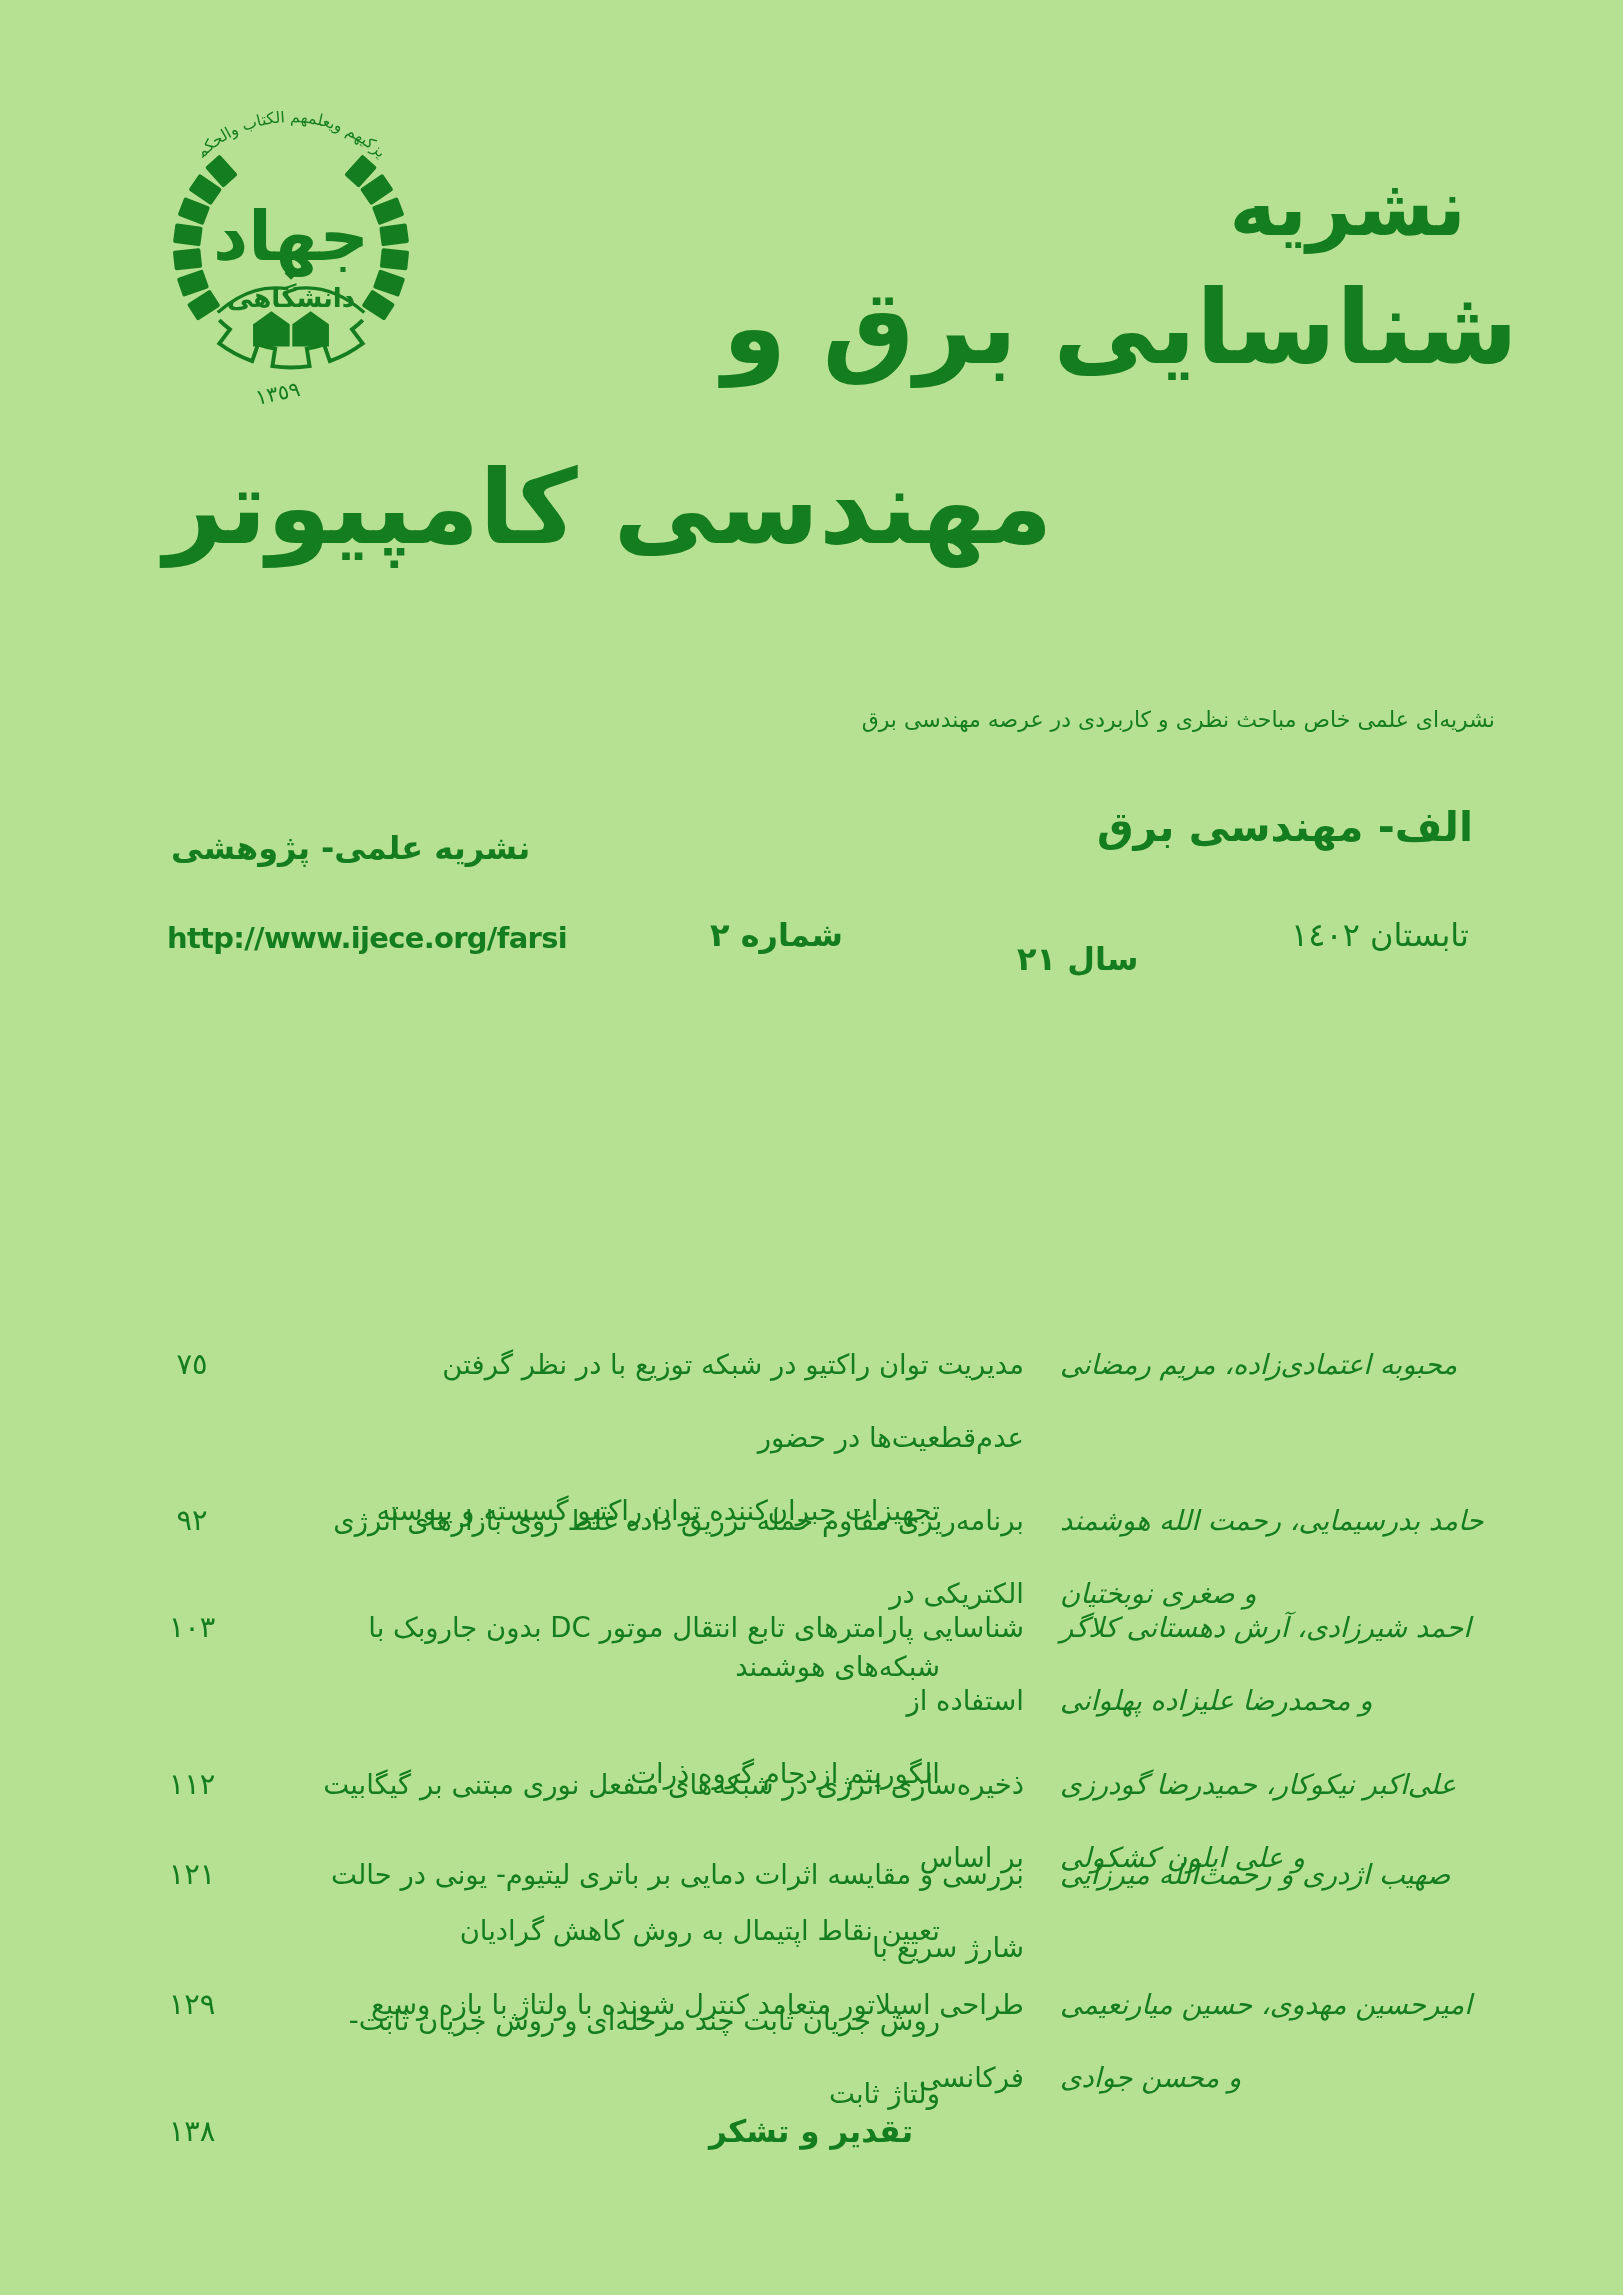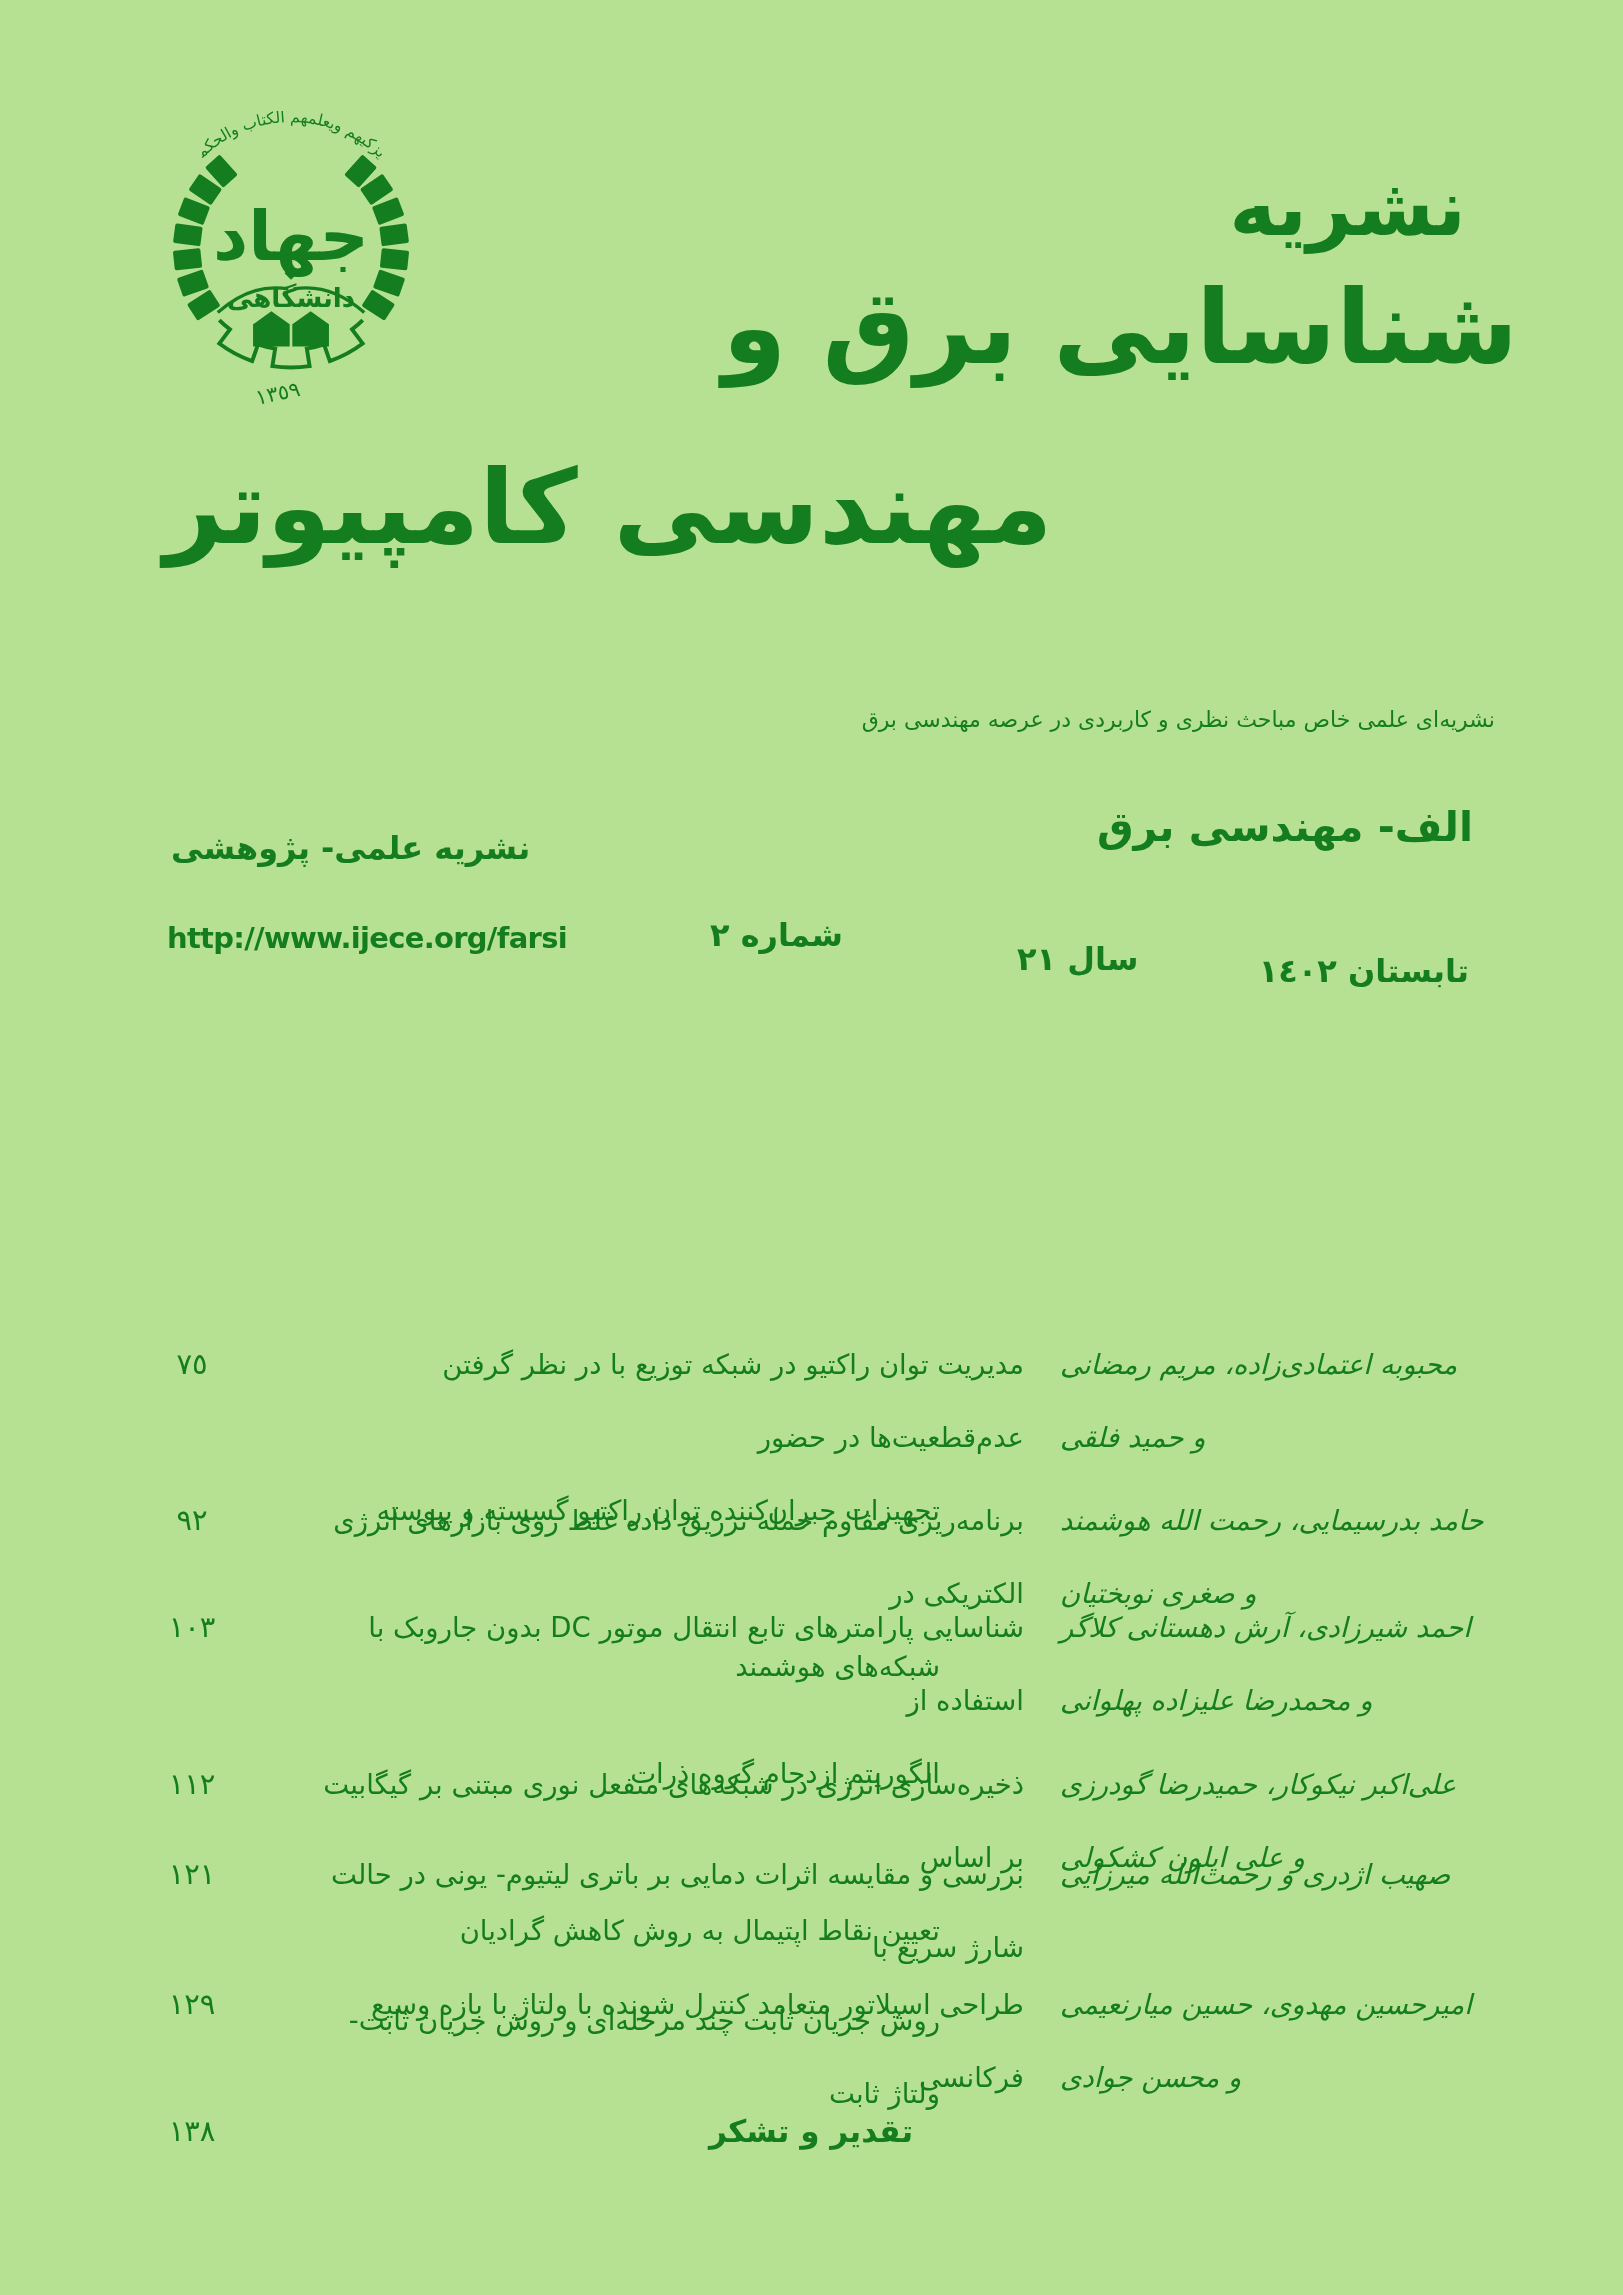--- a/index.html
+++ b/index.html
@@ -19,21 +19,21 @@
   .t-small{right:157px;top:165px;font-size:79px;font-weight:bold;line-height:1.1;}
   .t-line2{right:105px;top:271px;font-size:103px;font-weight:bold;line-height:1.1;}
   .t-line3{left:164px;top:451px;font-size:103px;font-weight:bold;line-height:1.1;}
   .t-line4{left:171px;top:638px;font-size:114px;font-weight:bold;line-height:1.1;}
   .subtitle{right:128px;top:707px;font-size:22px;line-height:1.2;}
   .section-label{right:150px;top:803px;font-size:41px;font-weight:bold;}
   .journal-type{left:171px;top:829px;font-size:32px;font-weight:bold;}
   .info-url{left:167px;top:921px;font-size:29px;font-weight:bold;letter-spacing:-0.7px;}
   .info-issue{left:710px;top:916px;font-size:32px;font-weight:bold;}
   .info-year{left:1017px;top:916px;font-size:32px;font-weight:bold;margin-top:24px;}
-  .info-season{right:154px;top:952px;font-size:32px;font-weight:bold;}
+  .info-season{right:154px;top:916px;font-size:32px;font-weight:normal;}
   
   .toc-row{position:absolute;left:0;width:1623px;}
   .toc-page{position:absolute;left:156px;width:72px;text-align:center;
             font-size:29px;line-height:73px;}
   .toc-title{position:absolute;right:599px;width:713px;direction:rtl;
              text-align:right;font-size:27.5px;line-height:73px;}
   .toc-title .line2{margin-right:84px;}
   .toc-authors{position:absolute;left:1060px;width:445px;direction:rtl;
                text-align:left;font-style:italic;font-size:27.5px;line-height:73px;}
   .ack-label{left:255px;width:1112px;text-align:center;font-size:31px;
@@ -113,21 +113,20 @@
   <div class="abs info-season" dir="rtl">تابستان ١٤٠٢</div>
 
   <div class="toc-row" style="top:1328px">
     <div class="toc-page">٧٥</div>
     <div class="toc-title">
       <div class="line1">مدیریت توان راکتیو در شبکه توزیع با در نظر گرفتن عدم‌قطعیت‌ها در حضور</div>
       <div class="line2">تجهیزات جبران‌کننده توان راکتیو گسسته و پیوسته</div>
     </div>
     <div class="toc-authors">
       <div>محبوبه اعتمادی‌زاده، مریم رمضانی</div>
-      <div>و حمید فلقی</div>
     </div>
   </div>
 
   <div class="toc-row" style="top:1484px">
     <div class="toc-page">٩٢</div>
     <div class="toc-title">
       <div class="line1">برنامه‌ریزی مقاوم حمله تزریق داده غلط روی بازارهای انرژی الکتریکی در</div>
       <div class="line2">شبکه‌های هوشمند</div>
     </div>
     <div class="toc-authors">

